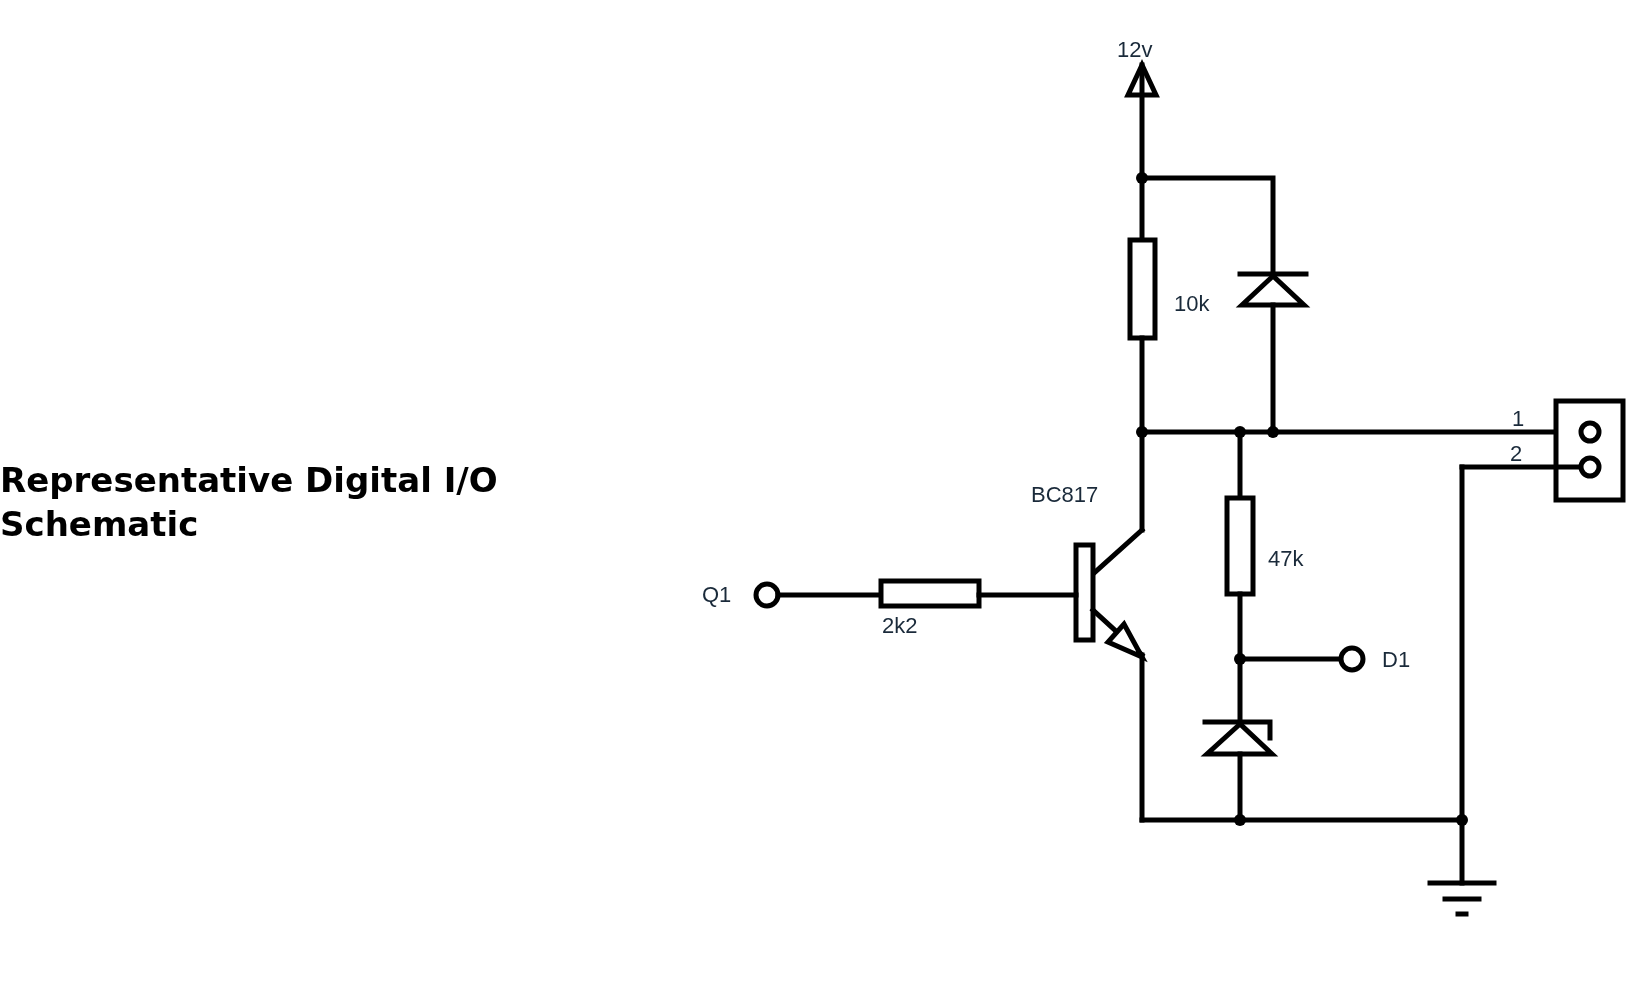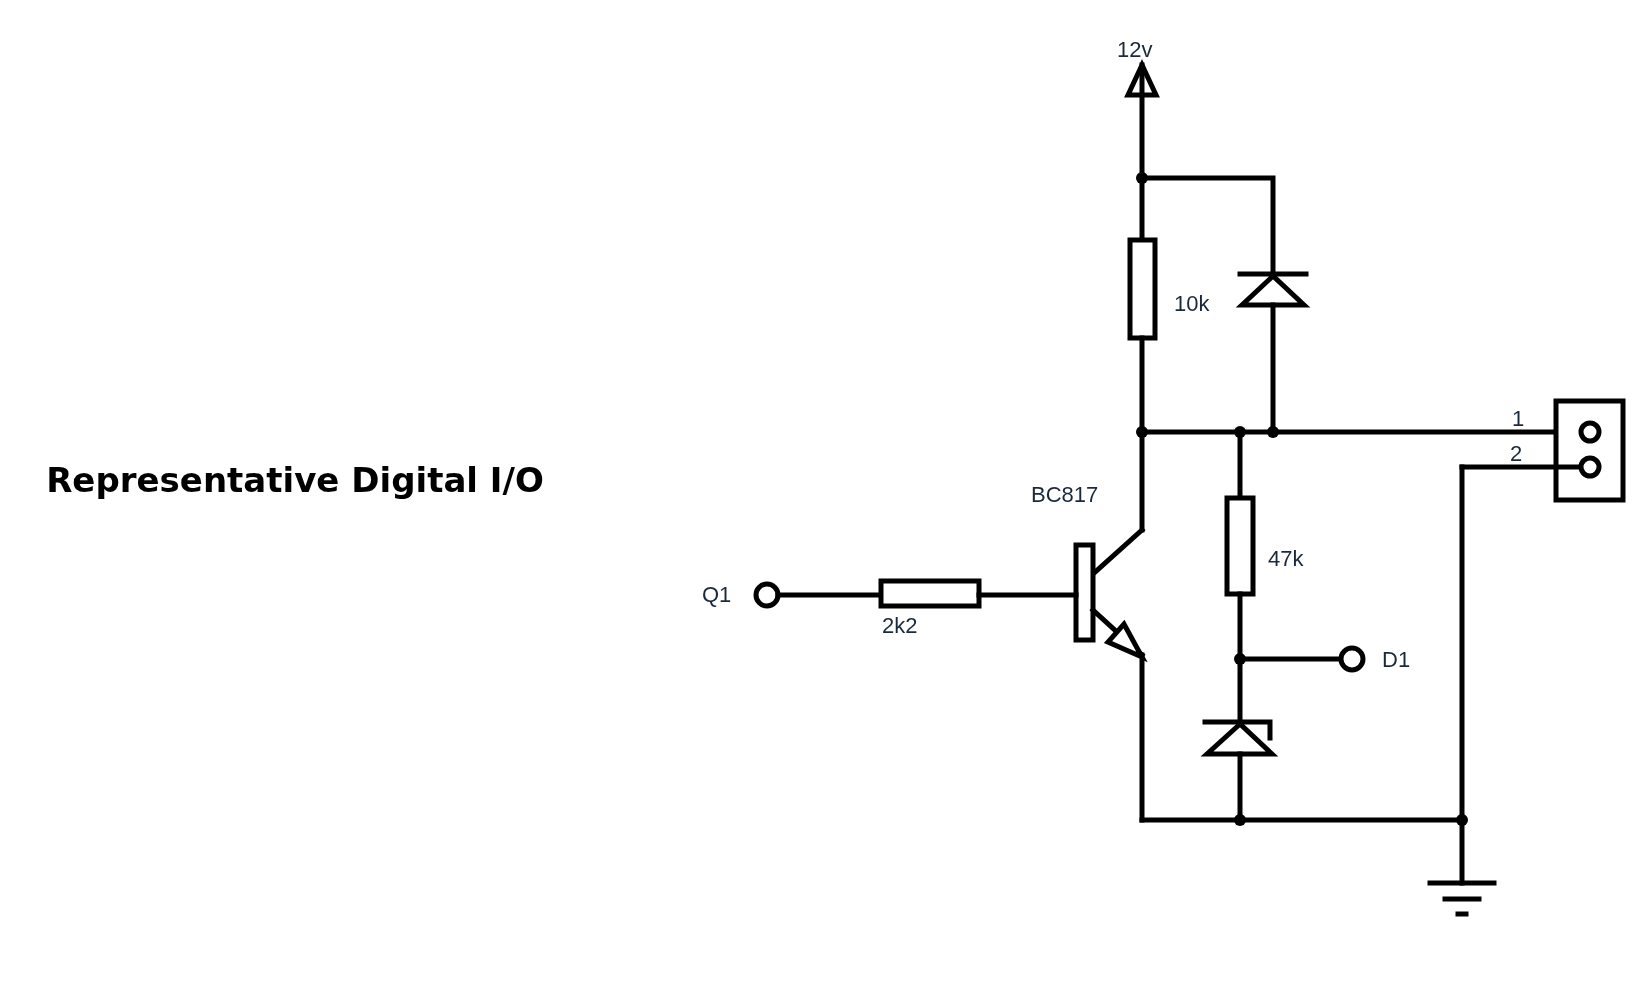--- a/index.html
+++ b/index.html
@@ -1,33 +1,33 @@
 <!DOCTYPE html>
 <html><head>
 <meta charset="utf-8">
 <style>
   html, body { margin: 0; padding: 0; background: #ffffff; }
   body { width: 1643px; height: 984px; position: relative; overflow: hidden; }
   .title {
     position: absolute; left: 0; top: 458px; width: 590px;
-    text-align: center;
     font-family: "DejaVu Sans", sans-serif; font-weight: bold;
     font-size: 34px; line-height: 44px; color: #000;
   }
   svg#schem { position: absolute; left: 0; top: 0; }
   .w { stroke: #000; stroke-width: 5; fill: none; stroke-linecap: square; }
   .body { stroke: #000; stroke-width: 5; fill: #fff; }
   .lbl { font-family: "Liberation Sans", sans-serif; font-size: 22px; fill: #1a2a3a; }
   .dot { fill: #000; }
 </style>
 </head>
 <body>
 
 <div class="title">
   <div>Representative Digital I/O</div>
+  <div>Schematic</div>
 </div>
 
 <svg id="schem" width="1643" height="984" viewBox="0 0 1643 984">
 
   <g>
     <polygon class="body" points="1142,65 1128,95 1156,95"></polygon>
     <line class="w" x1="1142" y1="65" x2="1142" y2="178"></line>
     <text class="lbl" x="1117" y="57">12v</text>
   </g>
 

